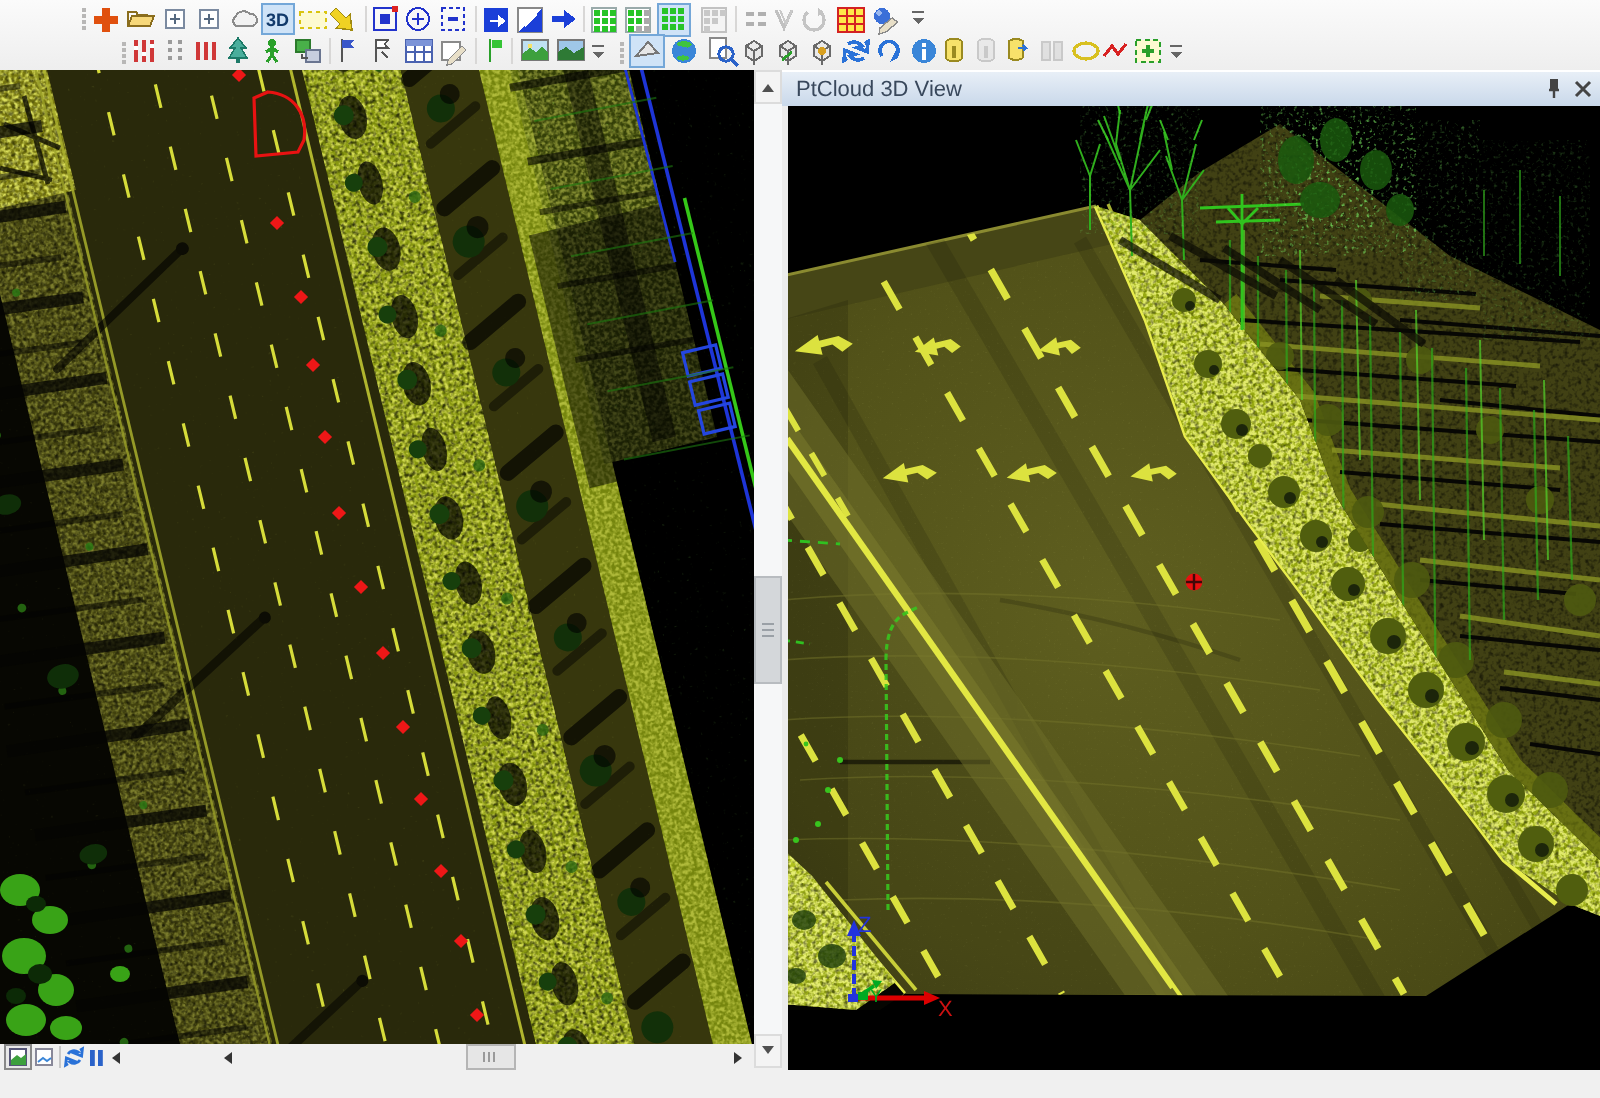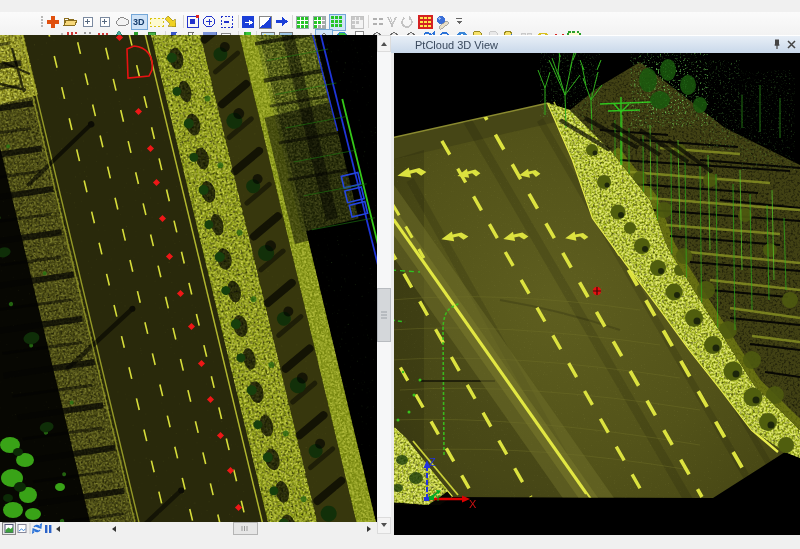--- a/index.html
+++ b/index.html
@@ -1,20 +1,20 @@
 <!DOCTYPE html>
 <html><head><meta charset="utf-8">
 <style>
 html,body{margin:0;padding:0;width:800px;height:549px;overflow:hidden;background:#f0f0f0;font-family:"Liberation Sans",sans-serif;}
 #wrap{position:relative;width:800px;height:549px;}
-#toolbar{position:absolute;left:0;top:12px;width:800px;height:35px;background:linear-gradient(#fbfbfb,#eeeeee);border-bottom:1px solid #d0cfce;}
+#toolbar{position:absolute;left:0;top:0;width:800px;height:35px;background:linear-gradient(#fbfbfb,#eeeeee);border-bottom:1px solid #d0cfce;}
 #leftview{position:absolute;left:0;top:35px;width:377px;height:487px;background:#000;}
 #vscroll{position:absolute;left:377px;top:35px;width:14px;height:499px;background:#f0f0f0;}
 #rightpanel{position:absolute;left:391px;top:35px;width:409px;height:500px;}
-#rtitle{position:absolute;left:0;top:0;width:409px;height:18px;background:linear-gradient(#e8eff7,#c9d8ea);border-top:1px solid #fff;box-sizing:border-box;font-size:11px;color:#39485c;line-height:18px;padding-left:24px;}
+#rtitle{position:absolute;left:0;top:0;width:409px;height:18px;background:linear-gradient(#e8eff7,#c9d8ea);border-top:1px solid #fff;box-sizing:border-box;font-size:11px;color:#39485c;line-height:18px;padding-left:7px;}
 #rview{position:absolute;left:0;top:18px;width:409px;height:482px;background:#000;}
 #bottombar{position:absolute;left:0;top:522px;width:377px;height:14px;background:#f0f0f0;}
 #statusbar{position:absolute;left:0;top:536px;width:800px;height:13px;background:#f1f1f1;font-size:9.3px;color:#1a1a1a;}
 #statustext{position:absolute;left:618px;top:0px;}
 </style></head>
 <body>
 <div id="wrap">
 <div id="toolbar">
 <svg width="800" height="35" xmlns="http://www.w3.org/2000/svg" shape-rendering="crispEdges">
 

